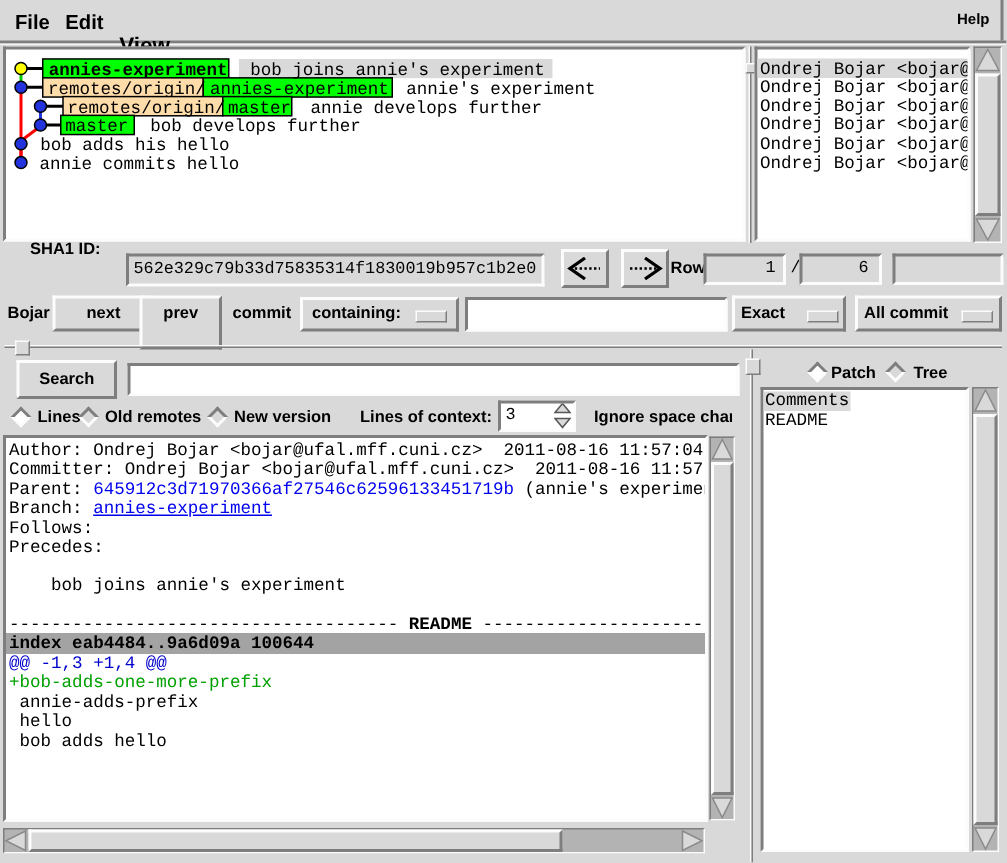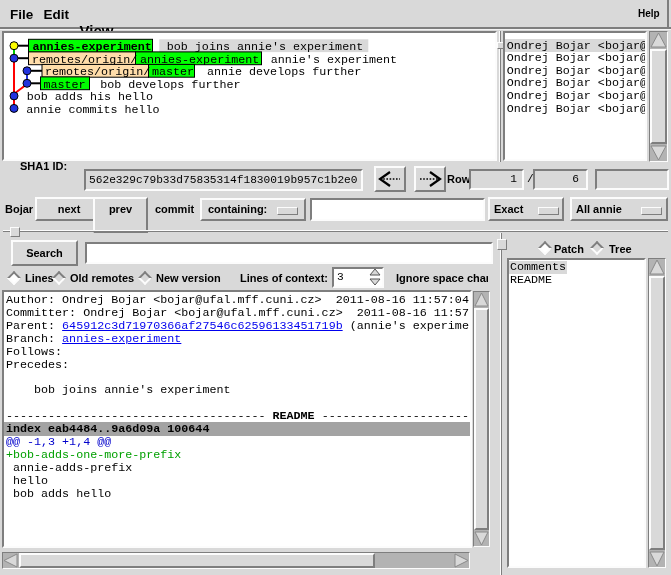--- a/index.html
+++ b/index.html
@@ -119,21 +119,21 @@
 <div class="a raised btntext" style="left:93px;top:197px;width:55px;height:36px;line-height:20px">prev</div>
 <div class="a lbl" style="left:155px;top:203px">commit</div>
 <div class="a raised" style="left:200px;top:198px;width:106px;height:23px"></div>
 <div class="a lbl" style="left:208px;top:203px">containing:</div>
 <div class="a" style="left:277px;top:207px;width:19px;height:6px;border:1px solid;border-color:#fcfcfc #7e7e7e #7e7e7e #fcfcfc;background:#d9d9d9"></div>
 <div class="a sunken white" style="left:310px;top:198px;width:175px;height:23px"></div>
 <div class="a raised" style="left:488px;top:197px;width:76px;height:24px"></div>
 <div class="a lbl" style="left:494px;top:203px">Exact</div>
 <div class="a" style="left:538px;top:207px;width:19px;height:6px;border:1px solid;border-color:#fcfcfc #7e7e7e #7e7e7e #fcfcfc;background:#d9d9d9"></div>
 <div class="a raised" style="left:570px;top:197px;width:98px;height:24px"></div>
-<div class="a lbl" style="left:576px;top:203px">All annie</div>
+<div class="a lbl" style="left:576px;top:203px">All commit</div>
 <div class="a" style="left:641px;top:207px;width:19px;height:6px;border:1px solid;border-color:#fcfcfc #7e7e7e #7e7e7e #fcfcfc;background:#d9d9d9"></div>
 
 <div class="a" style="left:3px;top:230px;width:665px;height:1px;background:#fcfcfc"></div>
 <div class="a" style="left:3px;top:231px;width:665px;height:1px;background:#7e7e7e"></div>
 <div class="a" style="left:10px;top:227px;width:8px;height:8px;border:1px solid;border-color:#fcfcfc #7e7e7e #7e7e7e #fcfcfc;background:#d9d9d9"></div>
 
 <div class="a" style="left:500px;top:233px;width:1px;height:342px;background:#fcfcfc"></div>
 <div class="a" style="left:501px;top:233px;width:1px;height:342px;background:#7e7e7e"></div>
 <div class="a" style="left:497px;top:239px;width:8px;height:9px;border:1px solid;border-color:#fcfcfc #7e7e7e #7e7e7e #fcfcfc;background:#d9d9d9"></div>
 
@@ -154,21 +154,21 @@
   <polygon points="1,10 11,10 6,16" fill="#d9d9d9" stroke="#555"></polygon>
 </svg>
 <div class="a lbl" style="left:396px;top:272px;width:92px;overflow:hidden;white-space:nowrap">Ignore space change</div>
 
 <div class="a sunken" style="left:2px;top:290px;width:470px;height:258px;background:#fff"></div>
 
 <div class="a" style="left:4px;top:422px;width:466px;height:13.5px;background:#a3a3a3"></div>
 <div class="a" style="left:4px;top:292px;width:466px;height:254px;overflow:hidden">
 <pre class="mono" style="margin:0;position:absolute;left:2px;top:2px;line-height:12.9px;font-size:11.7px">Author: Ondrej Bojar &lt;bojar@ufal.mff.cuni.cz&gt;  2011-08-16 11:57:04
 Committer: Ondrej Bojar &lt;bojar@ufal.mff.cuni.cz&gt;  2011-08-16 11:57:04
-Parent: <span style="color:#0000ee;text-decoration:underline">645912c3d71970366af27546c62596133451719b</span> (annie's experiment)
+Parent: <span style="color:#0000ee;">645912c3d71970366af27546c62596133451719b</span> (annie's experiment)
 Branch: <span style="color:#0000ee;text-decoration:underline">annies-experiment</span>
 Follows: 
 Precedes: 
 
     bob joins annie's experiment
 
 ------------------------------------- <b>README</b> ---------------------------------
 <b>index eab4484..9a6d09a 100644</b>
 <span style="color:#0000cc">@@ -1,3 +1,4 @@</span>
 <span style="color:#00a000">+bob-adds-one-more-prefix</span>

